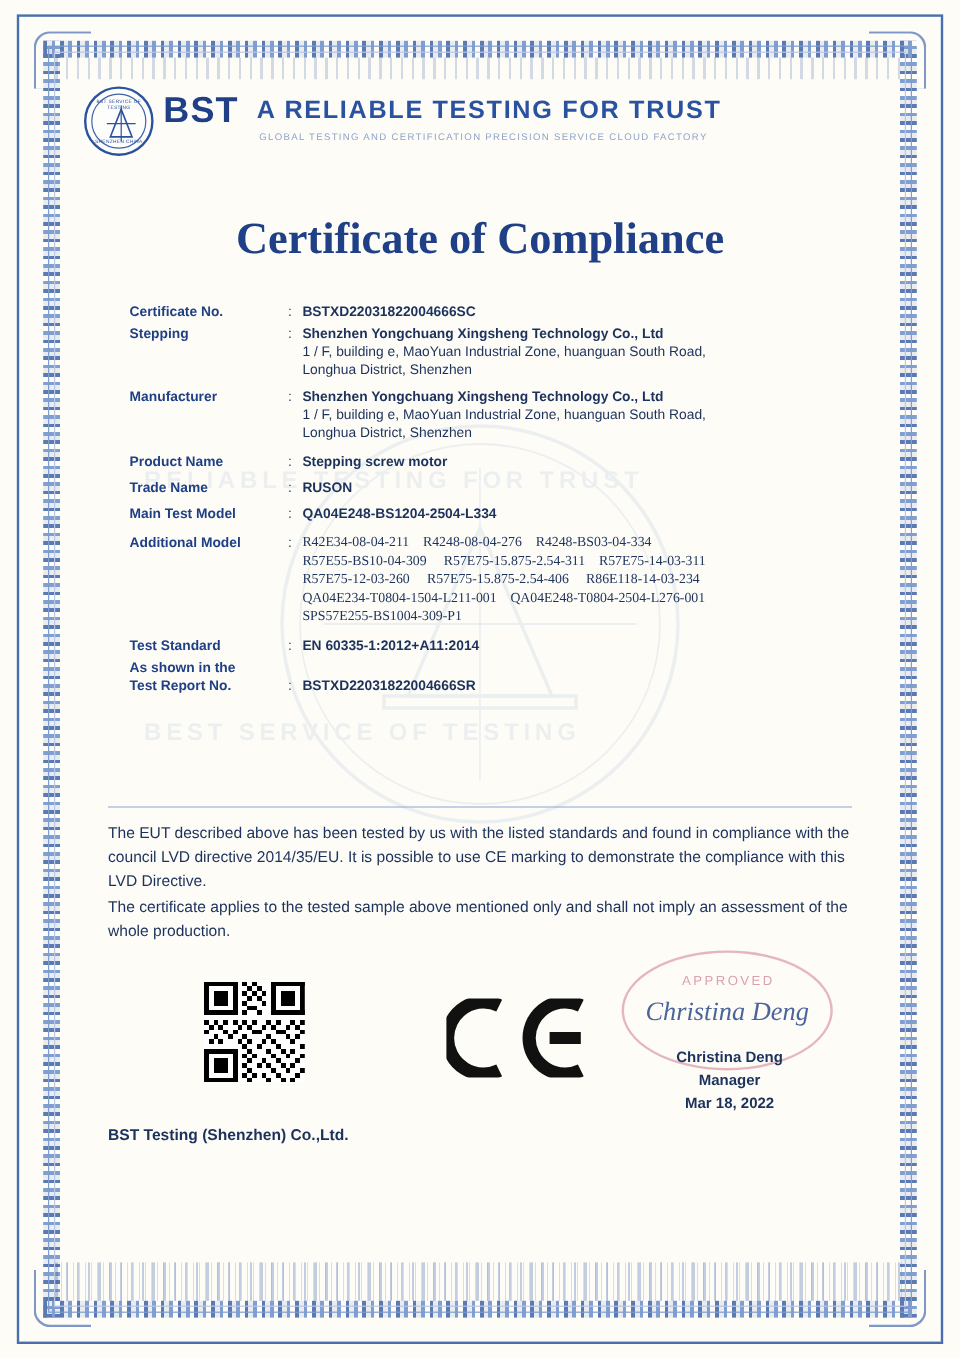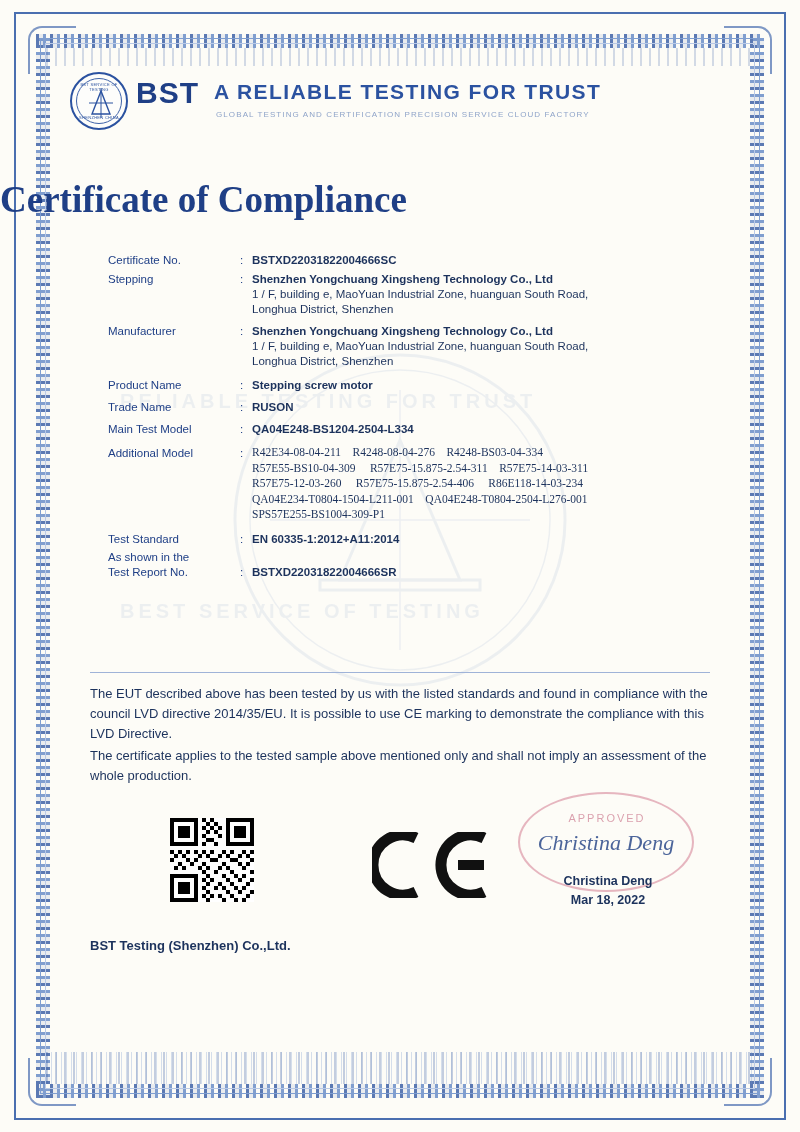--- a/index.html
+++ b/index.html
@@ -147,20 +147,21 @@
     font-size: 8px;
     color: #8fa4c9;
     letter-spacing: 1.1px;
   }
 
   
   .cert-title {
     position: absolute;
     left: 0; right: 0;
     top: 178px;
+    text-align: center;
     font-family: "Liberation Serif", serif;
     font-weight: bold;
     font-size: 37px;
     color: #1f3f86;
   }
 
   
   .fields {
     position: absolute;
     left: 108px;
@@ -170,21 +171,21 @@
     color: #243a5e;
   }
   .frow {
     display: flex;
     align-items: flex-start;
     margin-bottom: 3px;
   }
   .flabel {
     width: 132px;
     flex: 0 0 132px;
-    font-weight: normal;
+    font-weight: bold;
     color: #1f3f86;
     font-size: 11.5px;
     line-height: 16px;
   }
   .fcolon {
     width: 12px;
     flex: 0 0 12px;
     color: #1f3f86;
     line-height: 16px;
   }
@@ -596,20 +597,21 @@
       <path d="M112 6 A30 30 0 1 0 112 60" fill="none" stroke="#111" stroke-width="11"></path>
       <rect x="86" y="28" width="26" height="10" fill="#111"></rect>
     </svg>
   </div>
 
   <div class="sig-block">
     <div class="sig-stamp"></div>
     <div class="sig-stamp-text">APPROVED</div>
     <div class="sig-script">Christina Deng</div>
     <div class="sig-name">Christina Deng</div>
+    <div class="sig-role">Manager</div>
     <div class="sig-date">Mar 18, 2022</div>
   </div>
 
   <div class="footer">
     <div class="f-company">BST Testing (Shenzhen) Co.,Ltd.</div>
   </div>
 
 </div>
 
 </body></html>

